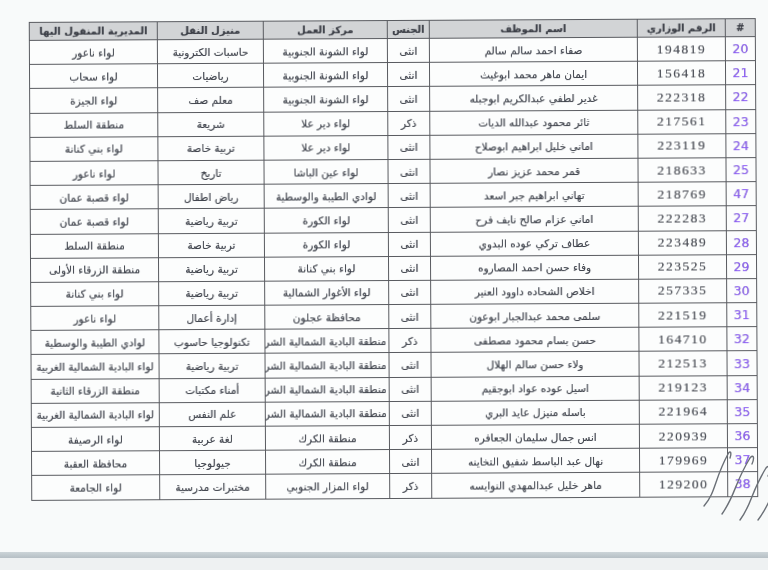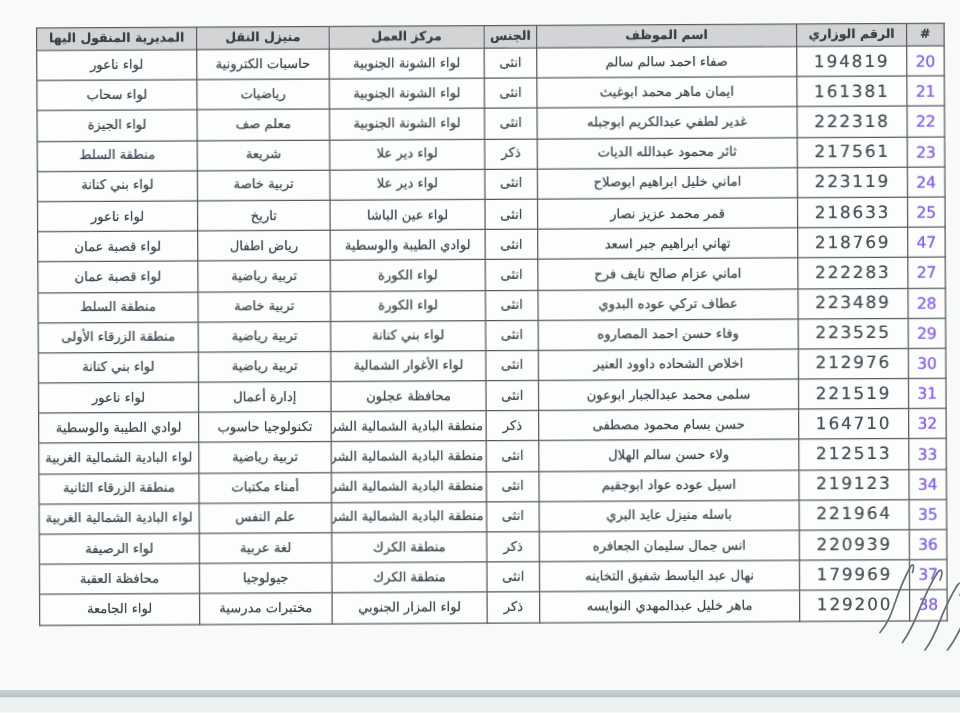--- a/index.html
+++ b/index.html
@@ -42,21 +42,21 @@
   .doc-table td { height: 23.2px; font-size: 10.5px; }
   
   .col0 { width: 30px; }
   .col1 { width: 88px; }
   .col2 { width: 208px; }
   .col3 { width: 42px; }
   .col4 { width: 124px; }
   .col5 { width: 106px; }
   .col6 { width: 128px; }
   td.c0 { font-size: 12.5px; color: #8b5cf6; }
-  td.c1 { font-size: 13.5px; letter-spacing: 1.5px; color: #4a4d55; }
+  td.c1 { font-size: 13.5px; letter-spacing: 1.5px; color: #4a4d55; font-family: Liberation Serif, serif; }
   td.c2 { font-size: 10.5px; }
   .signature {
     position: absolute; right: -8px; bottom: 30px;
     width: 84px; height: 92px;
   }
   .scan-edge {
     position: absolute; left: 0; top: 552px; width: 768px; height: 6px;
     background: linear-gradient(to bottom, #ccd4d8, #b6bfc5);
   }
   .scan-below {
@@ -95,21 +95,21 @@
           <td class="c0">20</td>
           <td class="c1">194819</td>
           <td class="c2">صفاء احمد سالم سالم</td>
           <td class="c3">انثى</td>
           <td class="c4">لواء الشونة الجنوبية</td>
           <td class="c5">حاسبات الكترونية</td>
           <td class="c6">لواء ناعور</td>
         </tr>
         <tr>
           <td class="c0">21</td>
-          <td class="c1">161381</td>
+          <td class="c1">156418</td>
           <td class="c2">ايمان ماهر محمد ابوغيث</td>
           <td class="c3">انثى</td>
           <td class="c4">لواء الشونة الجنوبية</td>
           <td class="c5">رياضيات</td>
           <td class="c6">لواء سحاب</td>
         </tr>
         <tr>
           <td class="c0">22</td>
           <td class="c1">222318</td>
           <td class="c2">غدير لطفي عبدالكريم ابوجبله</td>
@@ -176,21 +176,21 @@
           <td class="c0">29</td>
           <td class="c1">223525</td>
           <td class="c2">وفاء حسن احمد المصاروه</td>
           <td class="c3">انثى</td>
           <td class="c4">لواء بني كنانة</td>
           <td class="c5">تربية رياضية</td>
           <td class="c6">منطقة الزرقاء الأولى</td>
         </tr>
         <tr>
           <td class="c0">30</td>
-          <td class="c1">212976</td>
+          <td class="c1">257335</td>
           <td class="c2">اخلاص الشحاده داوود العنير</td>
           <td class="c3">انثى</td>
           <td class="c4">لواء الأغوار الشمالية</td>
           <td class="c5">تربية رياضية</td>
           <td class="c6">لواء بني كنانة</td>
         </tr>
         <tr>
           <td class="c0">31</td>
           <td class="c1">221519</td>
           <td class="c2">سلمى محمد عبدالجبار ابوعون</td>

